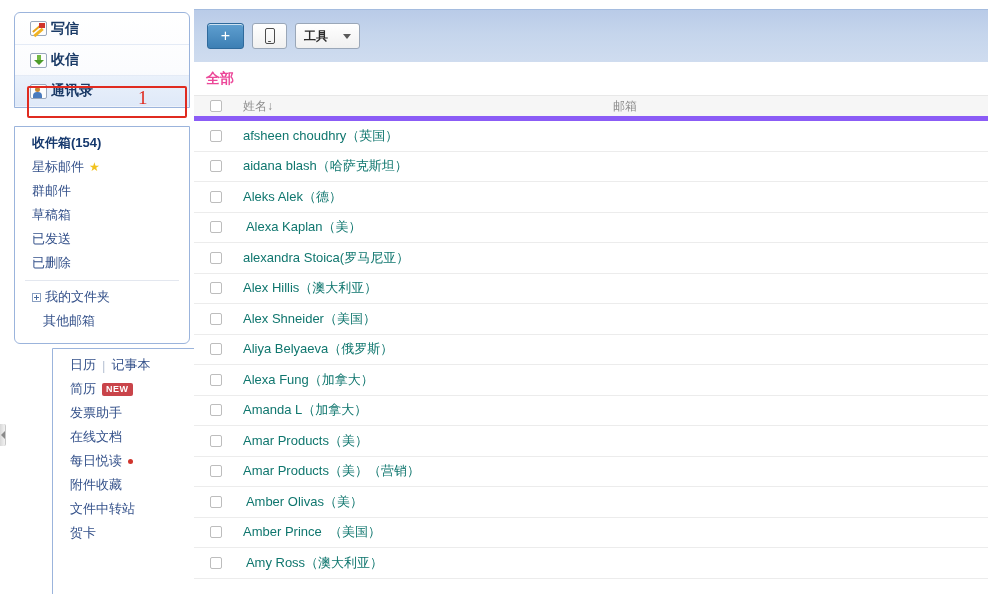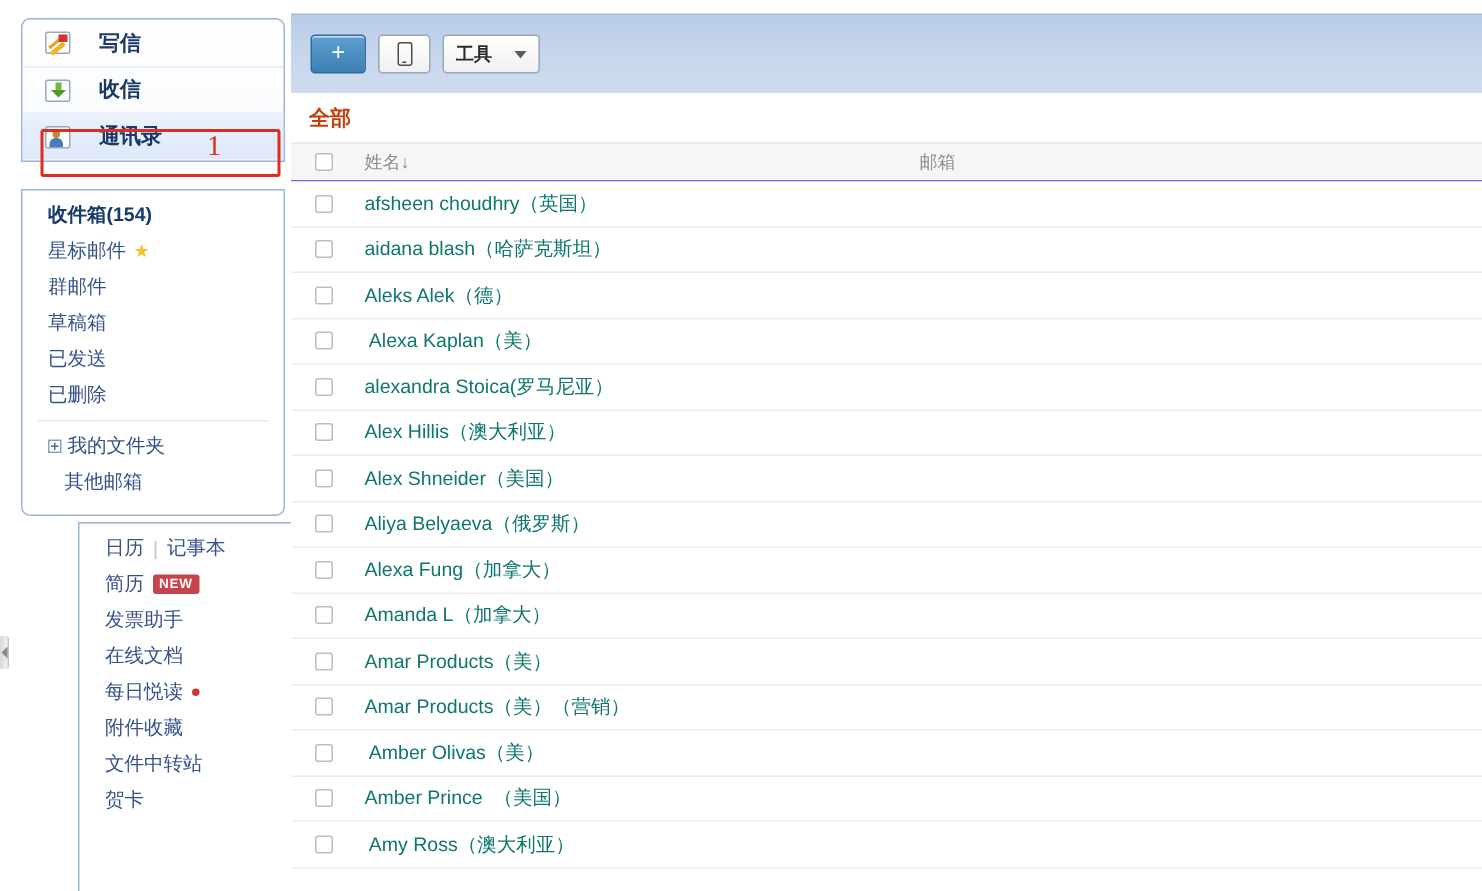--- a/index.html
+++ b/index.html
@@ -45,21 +45,21 @@
     height: 96px;
     border-radius: 6px 6px 0 0;
     background: linear-gradient(to bottom,#ffffff 0%, #fbfcfe 60%, #eef2fa 100%);
     overflow: hidden;
   }
   .nav-item {
     position: relative;
     display: flex; align-items: center;
     height: 31px;
     padding-left: 15px;
-    gap: 19px;
+    gap: 4px;
     font-size: 14px;
     color: #1a3a66;
     font-weight: bold;
     cursor: pointer;
   }
   .nav-item + .nav-item { border-top: 1px solid #e4ebf6; }
   .nav-item.active { background: linear-gradient(to bottom,#eaf1fb,#dfe9f8); }
   .nav-ico {
     width: 17px; height: 15px;
     border: 1px solid #9aa8bd;
@@ -245,29 +245,29 @@
     width: 0; height: 0;
     border-left: 4px solid transparent;
     border-right: 4px solid transparent;
     border-top: 5px solid #5a5a5a;
   }
 
   .all-head {
     height: 33px;
     display: flex; align-items: center;
     padding-left: 12px;
-    font-size: 14px; font-weight: bold; color: #c2410c;
+    font-size: 14px; font-weight: bold; color: #ec4899;
     background: #ffffff;
   }
   .col-head {
     height: 26px;
     display: flex; align-items: center;
     background: #f6f6f6;
     border-top: 1px solid #e8e8e8;
-    border-bottom: 1px solid #8b5cf6;
+    border-bottom: 5px solid #8b5cf6;
     font-size: 12px;
     color: #8d8d8d;
   }
   .cb {
     width: 12px; height: 12px;
     border: 1px solid #bdbdbd;
     border-radius: 2px;
     background: #fff;
     flex: none;
     margin-left: 16px;

